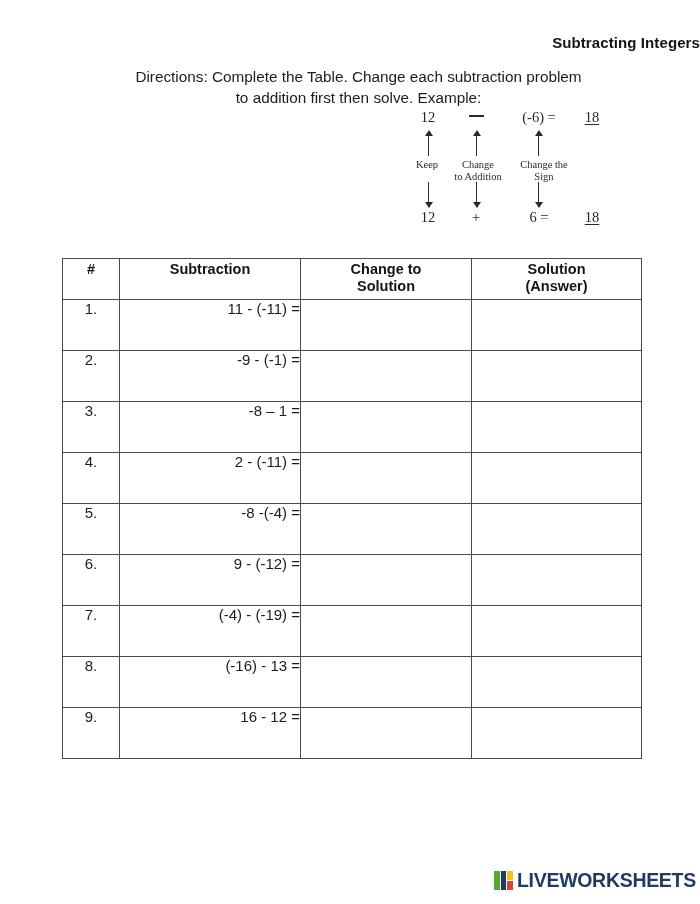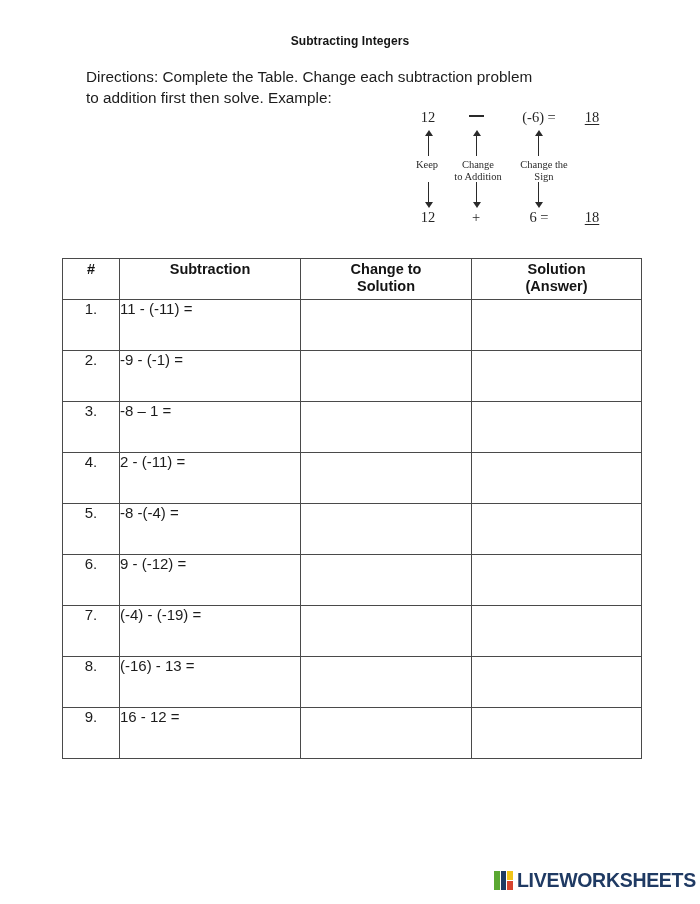--- a/index.html
+++ b/index.html
@@ -15,36 +15,37 @@
     color: #1a1a1a;
     overflow: hidden;
   }
 
   
   .page-title {
     position: absolute;
     top: 34px;
     left: 0;
     width: 700px;
-    text-align: center;
-    font-size: 12px;
+    text-align: right;
+    font-size: 15px;
     font-weight: bold;
     letter-spacing: 0.1px;
     color: #151515;
   }
 
   
   .directions {
     position: absolute;
     top: 66px;
     left: 86px;
     width: 545px;
     font-size: 15.3px;
     line-height: 21px;
     color: #1c1c1c;
+    text-align: center;
   }
   .directions .line2 {
     display: block;
   }
 
   
   .example {
     position: absolute;
     top: 108px;
     left: 404px;
@@ -160,21 +161,21 @@
   .ws-table tbody td {
     height: 50px;
   }
   .cell-num {
     text-align: center;
     font-size: 15px;
     padding-top: 6px;
     color: #1c1c1c;
   }
   .cell-expr {
-    text-align: left;
+    text-align: right;
     font-size: 15px;
     padding-top: 6px;
     color: #1c1c1c;
     white-space: nowrap;
   }
   .cell-blank {
     background: #ffffff;
   }
 
   

